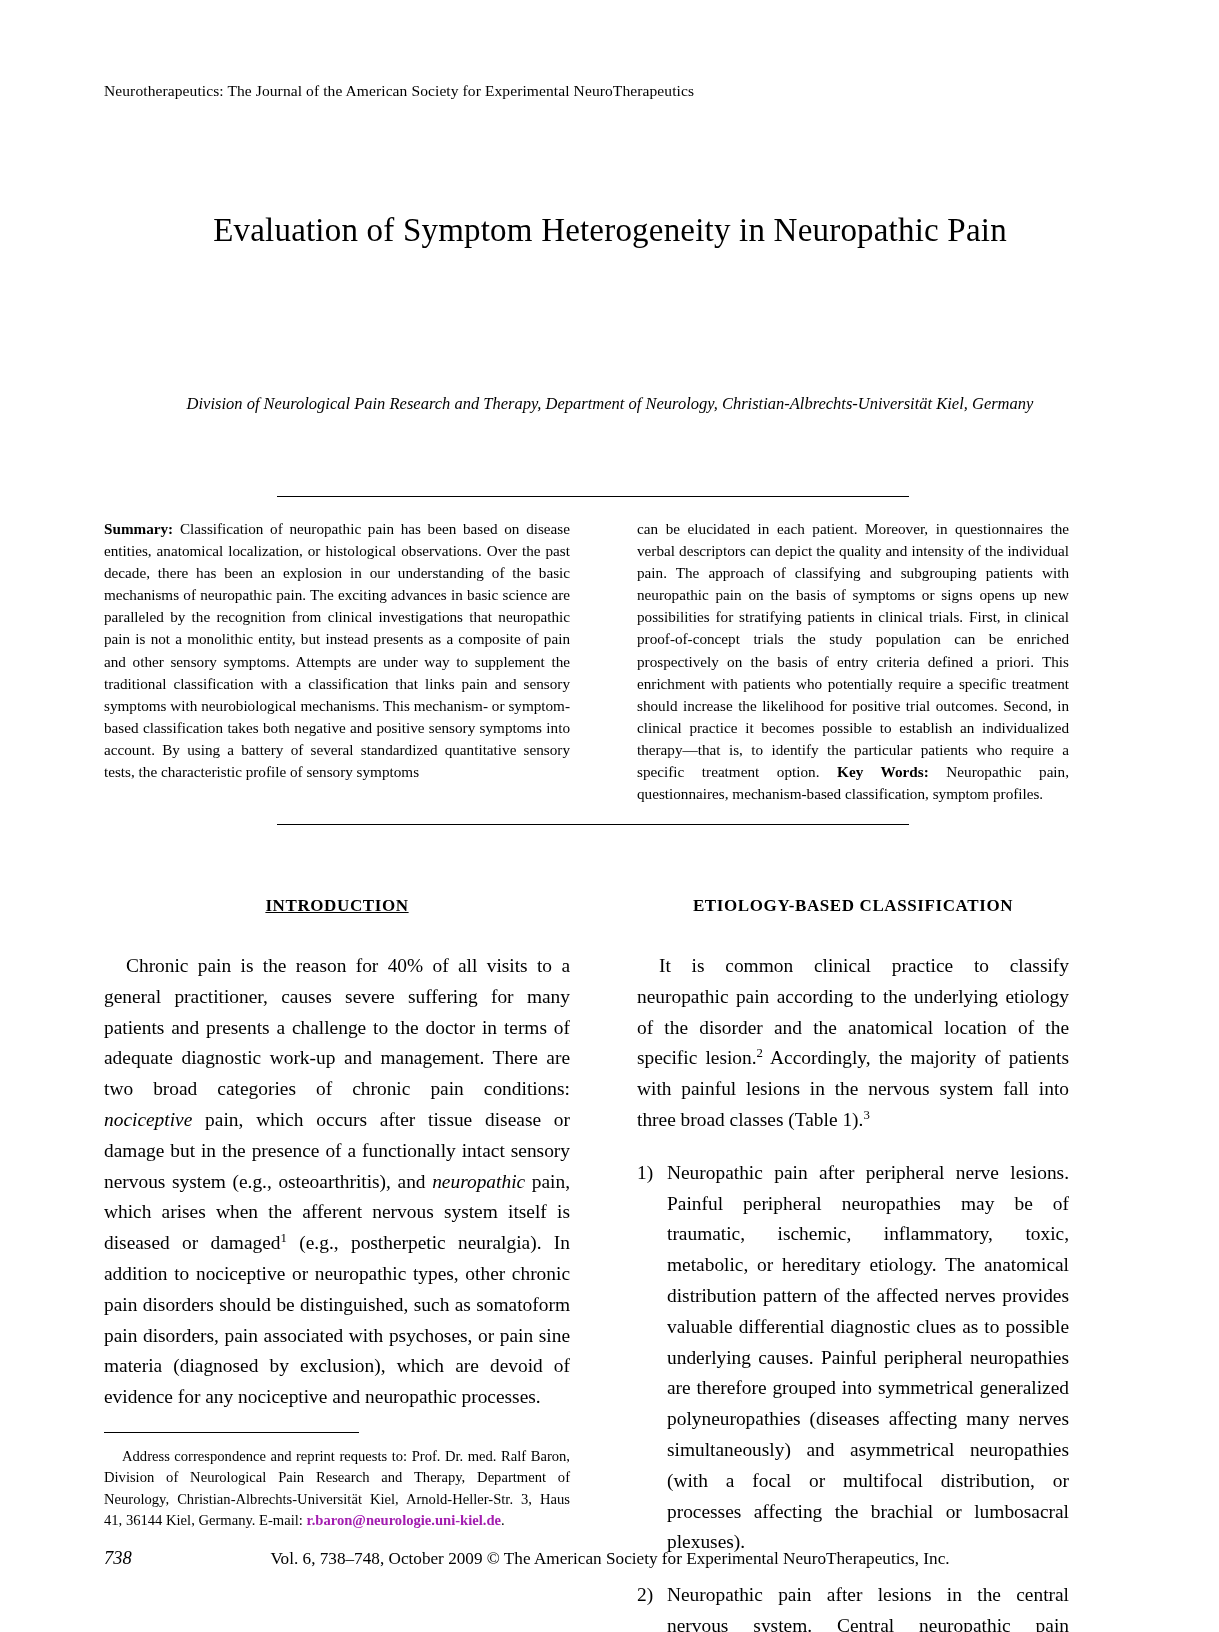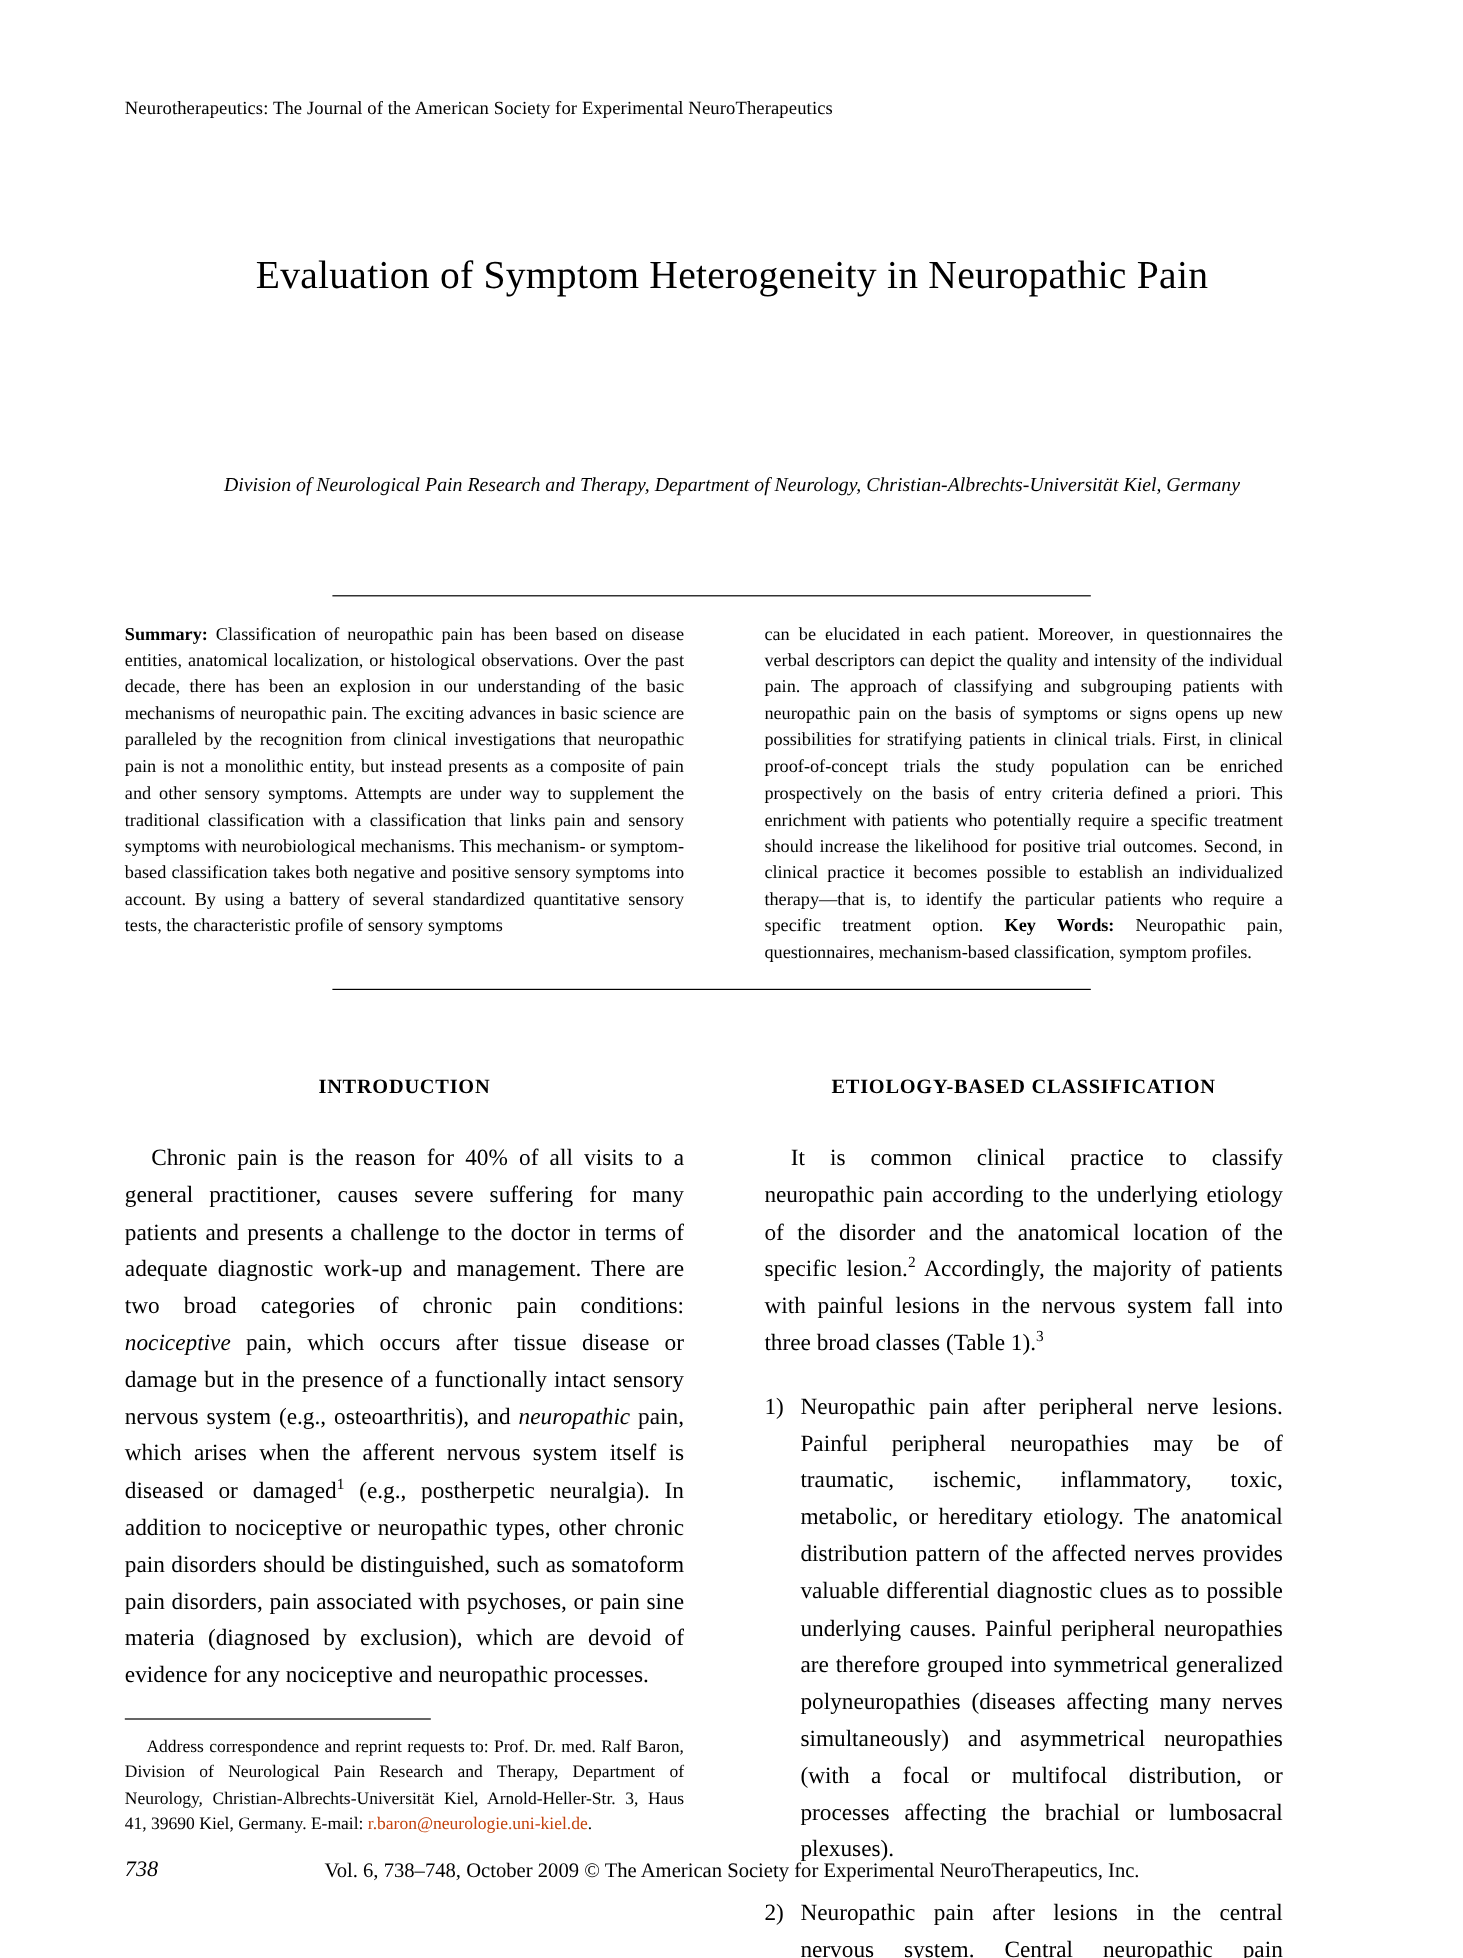--- a/index.html
+++ b/index.html
@@ -103,21 +103,21 @@
 
   
   .sec-head {
     position: absolute;
     top: 896px;
     font-size: 17px;
     font-weight: bold;
     text-align: center;
     letter-spacing: 0.6px;
   }
-  .sec-head.col-left { left: 104px; width: 466px; }
+  .sec-head.col-left { left: 104px; width: 466px; text-decoration: underline; }
   .sec-head.col-right { left: 637px; width: 432px; }
 
   
   .body-col {
     position: absolute;
     font-size: 19.4px;
     line-height: 30.8px;
     text-align: justify;
     text-justify: inter-word;
     hyphens: none;
@@ -174,22 +174,23 @@
     position: absolute;
     left: 104px;
     top: 1446px;
     width: 466px;
     font-size: 14.6px;
     line-height: 21.3px;
     text-align: justify;
   }
   .footnote .indent { display: inline-block; width: 18px; }
   .email-link {
-    color: #c2410c;
+    color: #a21caf;
     text-decoration: none;
+    font-weight: bold;
   }
 
   
   .folio {
     position: absolute;
     left: 104px;
     top: 1548px;
     font-size: 18.5px;
     font-style: italic;
   }
@@ -246,20 +247,20 @@
       </li>
       <li>
         <span class="marker">2)</span><span>Neuropathic pain after lesions in the central nervous system. Central neuropathic pain syndromes</span>
       </li>
     </ol>
   </div>
 
   <div class="footnote-rule"></div>
 
   <div class="footnote">
-    <span class="indent"></span><span>Address correspondence and reprint requests to: Prof. Dr. med. Ralf Baron, Division of Neurological Pain Research and Therapy, Department of Neurology, Christian-Albrechts-Universität Kiel, Arnold-Heller-Str. 3, Haus 41, 39690 Kiel, Germany. E-mail: </span><a class="email-link" href="#">r.baron@neurologie.uni-kiel.de</a><span>.</span>
+    <span class="indent"></span><span>Address correspondence and reprint requests to: Prof. Dr. med. Ralf Baron, Division of Neurological Pain Research and Therapy, Department of Neurology, Christian-Albrechts-Universität Kiel, Arnold-Heller-Str. 3, Haus 41, 36144 Kiel, Germany. E-mail: </span><a class="email-link" href="#">r.baron@neurologie.uni-kiel.de</a><span>.</span>
   </div>
 
   <div class="folio">738</div>
 
   <div class="footer-cite">Vol. 6, 738–748, October 2009 © The American Society for Experimental NeuroTherapeutics, Inc.</div>
 
 </div>
 
 </body></html>

